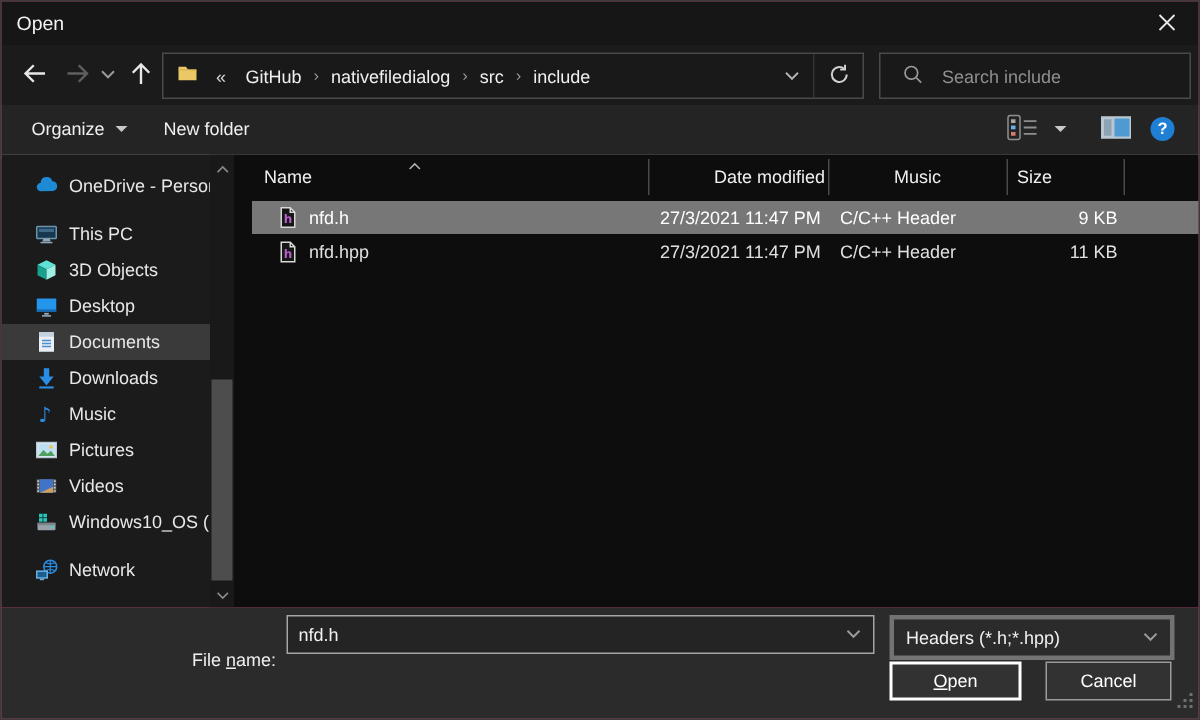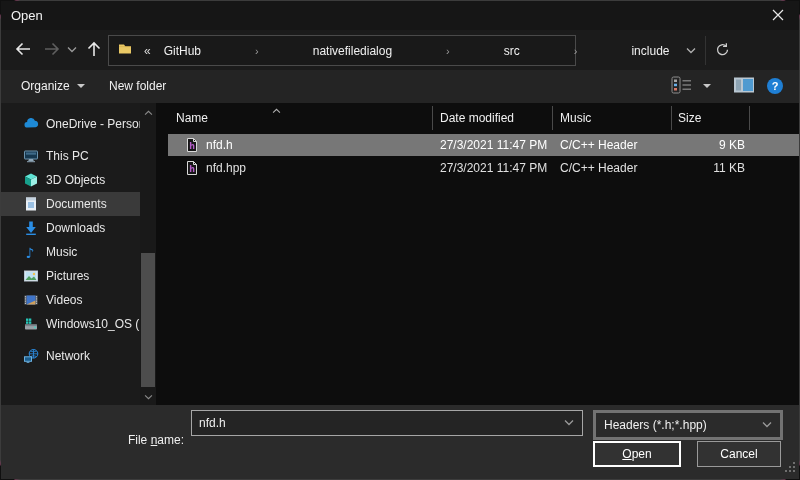--- a/index.html
+++ b/index.html
@@ -1,17 +1,17 @@
 <!DOCTYPE html>
 <html><head>
 <meta charset="utf-8">
 <style>
   html,body{margin:0;padding:0;width:800px;height:480px;overflow:hidden;
     background:#101010;font-family:"Liberation Sans",sans-serif;font-size:12px;color:#e8e8e8;}
-  .window{position:absolute;inset:0;background:#ec4899;box-shadow:inset 0 0 0 1px #3c3c3c;border-radius:20px;}
+  .window{position:absolute;inset:0;background:#ec4899;box-shadow:inset 0 0 0 1px #3c3c3c;}
   
   .titlebar{position:absolute;left:1px;right:1px;top:1px;height:29px;background:#161616;}
   .title{position:absolute;left:10px;top:7px;font-size:13px;color:#f2f2f2;}
   .close-btn{position:absolute;right:4px;top:2px;width:34px;height:26px;display:flex;align-items:center;justify-content:center;cursor:default;}
   
   .navbar{position:absolute;left:1px;right:1px;top:30px;height:40px;background:#1b1b1b;}
   .nav-btn{position:absolute;top:7px;height:26px;display:flex;align-items:center;justify-content:center;}
   .nav-back{left:8px;width:28px;} .nav-fwd{left:38px;width:26px;}
   .nav-chev{left:62px;width:17px;} .nav-up{left:80px;width:26px;}
   .addressbar{position:absolute;left:107px;top:5px;width:466px;height:29px;border:1px solid #4a4a4a;background:#191919;display:flex;align-items:center;}
@@ -43,21 +43,21 @@
   .side-label{color:#e8e8e8;}
   .icn{display:inline-flex;flex:none;} .icn svg{width:16px;height:16px;display:block;}
   .sidebar-scroll{position:absolute;left:139px;top:0;width:16px;height:100%;background:#191919;}
   .scroll-arrow{position:absolute;left:0;width:16px;height:14px;display:flex;align-items:center;justify-content:center;}
   .scroll-up{top:2px;} .scroll-down{bottom:2px;}
   .scroll-thumb{position:absolute;left:1px;width:14px;top:150px;height:134px;background:#4d4d4d;}
   .filelist{position:absolute;left:156px;top:103px;right:1px;bottom:75px;background:#0d0d0d;padding-left:12px;}
   .header-row{display:grid;grid-template-columns:265px 120px 119px 78px 1fr;height:30px;}
   .hcell{position:relative;display:flex;align-items:center;color:#f0f0f0;}
   .hcell.bordered::after{content:"";position:absolute;right:0;top:3px;height:24px;width:1px;background:#4a4a4a;}
-  .hc-name{padding-left:8px;} .hc-date,.hc-type{padding-left:7px;} .hc-size{padding-left:6px;}
+  .hc-name{padding-left:8px;} .hc-date,.hc-type{padding-left:7px;margin-left:36px;} .hc-size{padding-left:6px;}
   .sort-ind{position:absolute;left:104px;top:0px;}
   .file-row{display:grid;grid-template-columns:265px 120px 119px 78px 1fr;height:22px;align-items:center;margin-top:1px;color:#e0e0e0;}
   .file-row.selected{background:#777777;color:#ffffff;}
   .cell{white-space:nowrap;overflow:hidden;}
   .name-cell{display:flex;align-items:center;gap:6px;padding-left:16px;}
   .date-cell,.type-cell{padding-left:7px;}
   .size-cell{text-align:right;padding-right:5px;}
   
   .footer{position:absolute;left:1px;right:1px;bottom:1px;height:74px;background:#2b2b2b;}
   .fn-label{position:absolute;left:0;top:28px;width:183px;text-align:right;color:#f0f0f0;}
@@ -107,21 +107,21 @@
             <path d="M10 17V4M4.5 9.5 10 4l5.5 5.5" stroke="#e8e8e8" stroke-width="1.6" fill="none"></path>
           </svg></span>
     </div>
 
     <div class="addressbar">
       <span class="addr-folder"><svg width="16" height="16" viewBox="0 0 16 16">
             <path d="M2 3.5h5l1.4 2H14v7H2z" fill="#e9c865"></path>
             <path d="M2 5.6h12" stroke="#d4b152" stroke-width="0.8"></path>
           </svg></span>
       <span class="crumb-overflow">«</span>
-      <span id="crumb-list" style="display:flex;align-items:center;gap:46px;">
+      <span id="crumb-list" style="display:flex;align-items:center;">
           <span class="crumb">GitHub</span>
           <span class="crumb-sep">›</span>
           <span class="crumb">nativefiledialog</span>
           <span class="crumb-sep">›</span>
           <span class="crumb">src</span>
           <span class="crumb-sep">›</span>
           <span class="crumb">include</span>
         </span>
       <div class="addr-right">
         <div class="addr-dd">
@@ -131,20 +131,27 @@
         </div>
         <div class="addr-refresh">
           <span><svg width="15" height="15" viewBox="0 0 16 16">
                 <path d="M13.3 8.2a5.3 5.3 0 1 1-1.7-3.9" fill="none" stroke="#cfcfcf" stroke-width="1.4"></path>
                 <path d="M12.1 1.2v3.5H8.6" fill="none" stroke="#cfcfcf" stroke-width="1.4"></path>
               </svg></span>
         </div>
       </div>
     </div>
 
+    <div class="searchbox">
+      <span class="search-mag"><svg width="15" height="15" viewBox="0 0 16 16">
+            <circle cx="7" cy="7" r="4.5" fill="none" stroke="#9a9a9a" stroke-width="1.2"></circle>
+            <line x1="10.6" y1="10.6" x2="14" y2="14" stroke="#9a9a9a" stroke-width="1.2"></line>
+          </svg></span>
+      <span class="search-ph">Search include</span>
+    </div>
   </div>
 
   <div class="toolbar">
     <div class="tool-btn tb-organize">
       <span>Organize</span>
       <span class="tri-down"></span>
     </div>
     <div class="tool-btn tb-newfolder">
       <span>New folder</span>
     </div>
@@ -202,20 +209,31 @@
           </div>
           <div class="side-item child">
             <span class="icn">
               <svg viewBox="0 0 16 16">
                 <path d="M8 1.5 14 4.5 8 7.5 2 4.5z" fill="#5fe3d4"></path>
                 <path d="M2 4.5 8 7.5v7L2 11.5z" fill="#17a08c"></path>
                 <path d="M14 4.5 8 7.5v7l6-3z" fill="#9df0e6"></path>
               </svg>
             </span>
             <span class="side-label">3D Objects</span>
+          </div>
+          <div class="side-item child">
+            <span class="icn">
+              <svg viewBox="0 0 16 16">
+                <rect x="1.5" y="3" width="13" height="9" rx="0.5" fill="#2395ea"></rect>
+                <rect x="1.5" y="10.3" width="13" height="1.7" fill="#1769ad"></rect>
+                <rect x="6.5" y="12.6" width="3" height="1.2" fill="#9ab0c0"></rect>
+                <rect x="5" y="14.1" width="6" height="1" fill="#9ab0c0"></rect>
+              </svg>
+            </span>
+            <span class="side-label">Desktop</span>
           </div>
           <div class="side-item child selected">
             <span class="icn">
               <svg viewBox="0 0 16 16">
                 <rect x="3" y="1.5" width="10" height="13" fill="#e9eff5"></rect>
                 <rect x="3" y="1.5" width="10" height="3" fill="#c4d2df"></rect>
                 <rect x="5" y="6.5" width="6" height="1" fill="#4a90d0"></rect>
                 <rect x="5" y="8.5" width="6" height="1" fill="#4a90d0"></rect>
                 <rect x="5" y="10.5" width="6" height="1" fill="#4a90d0"></rect>
               </svg>

